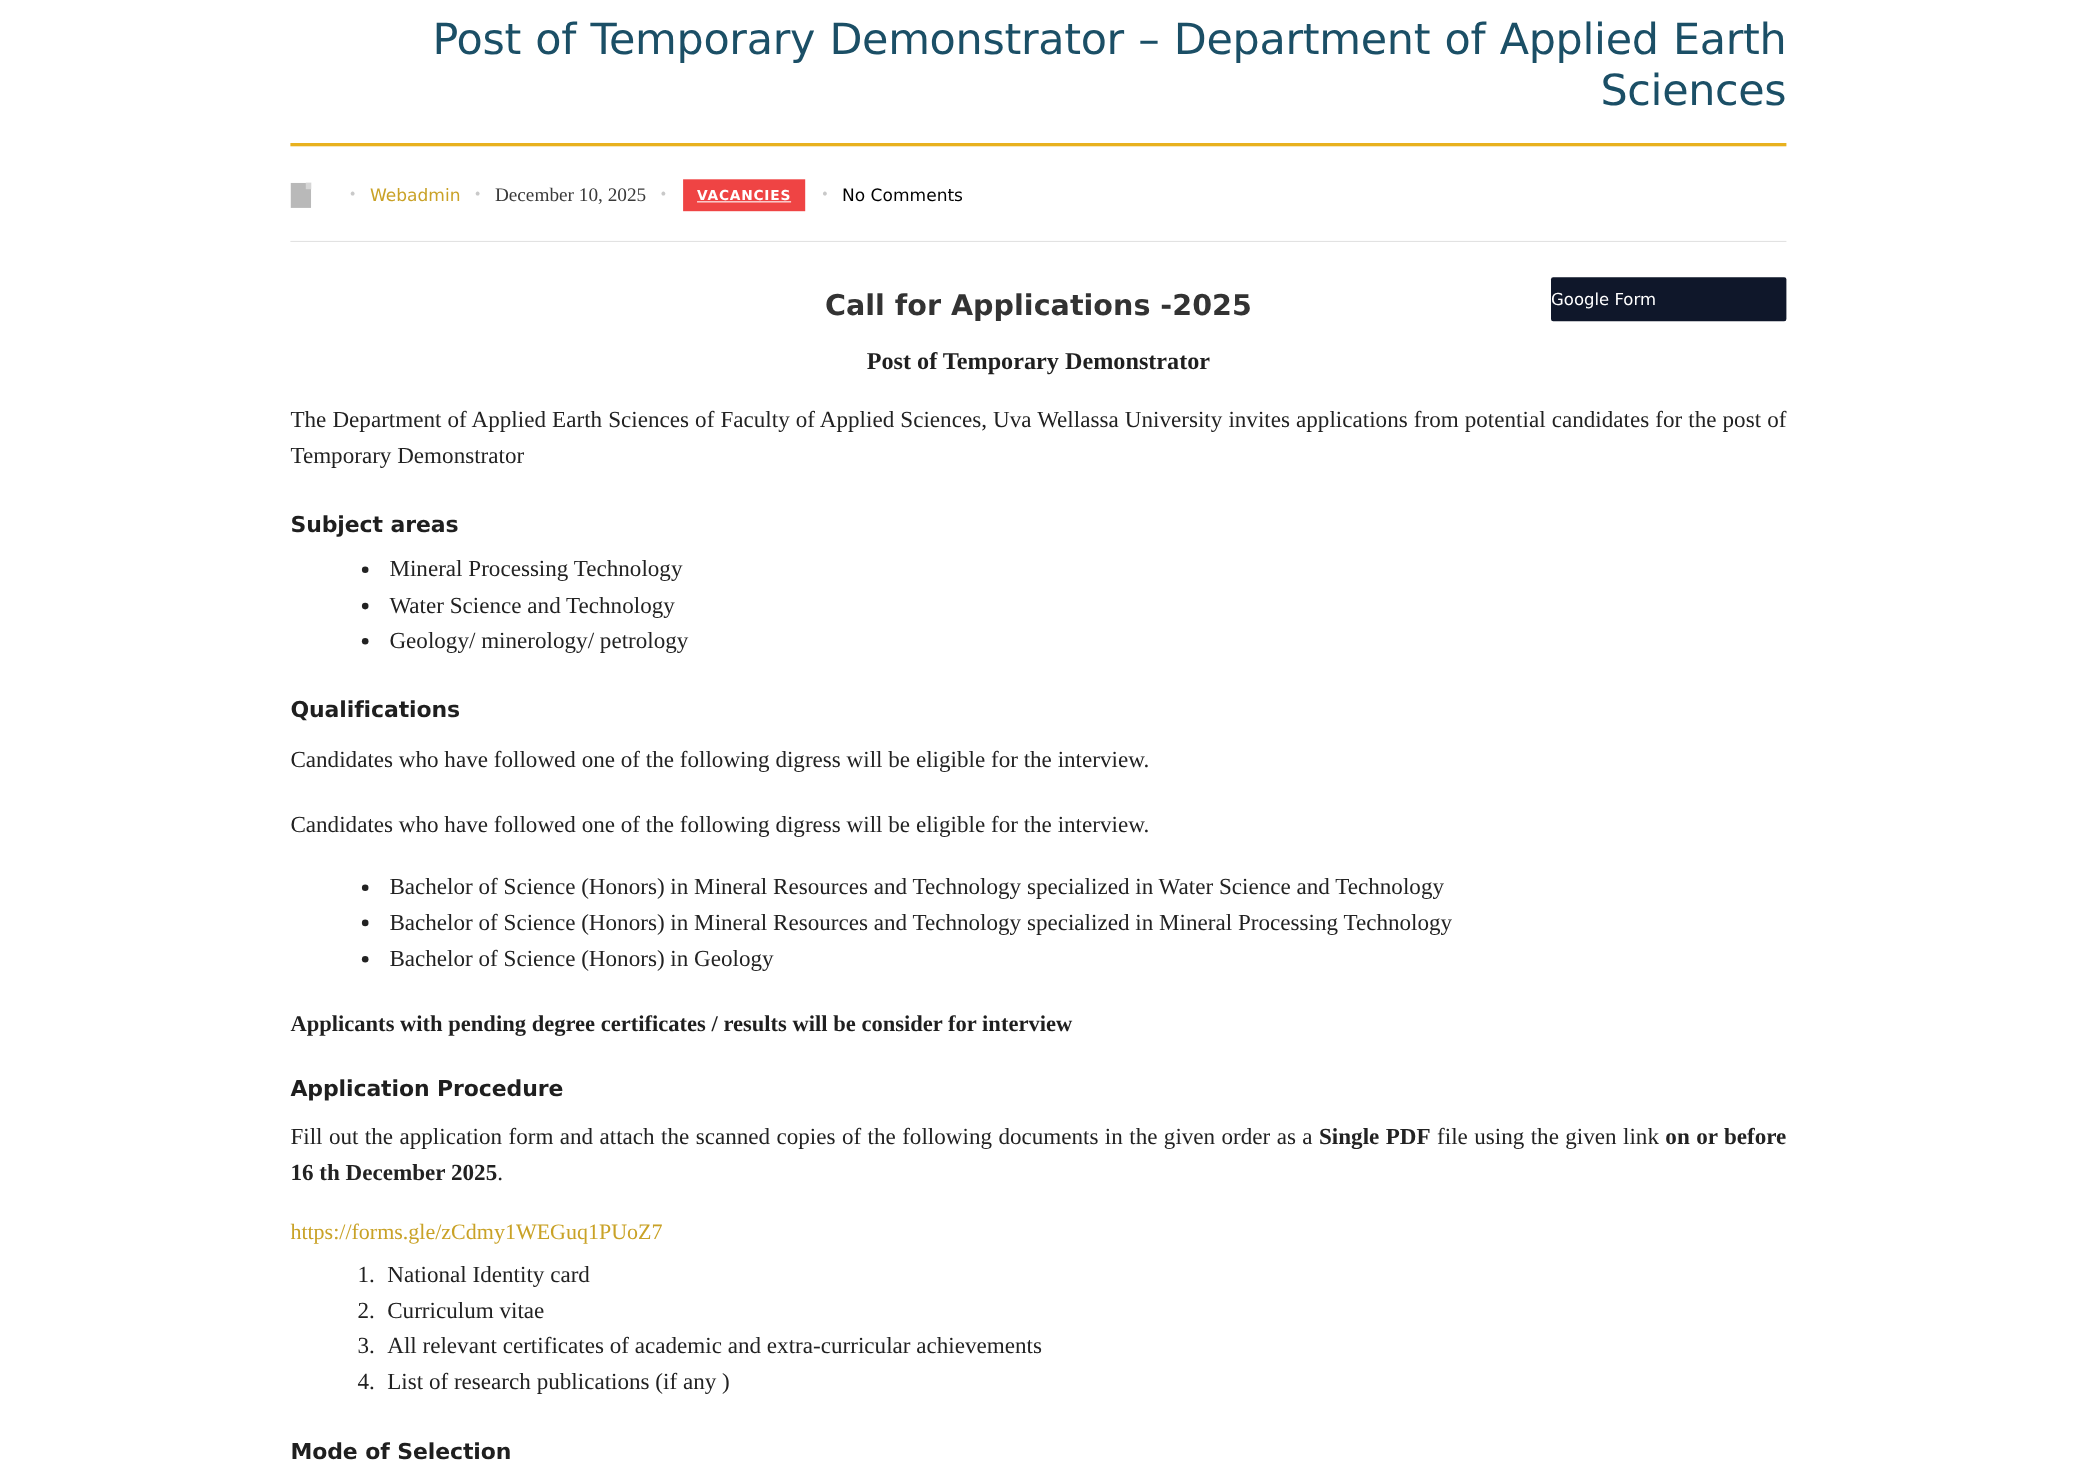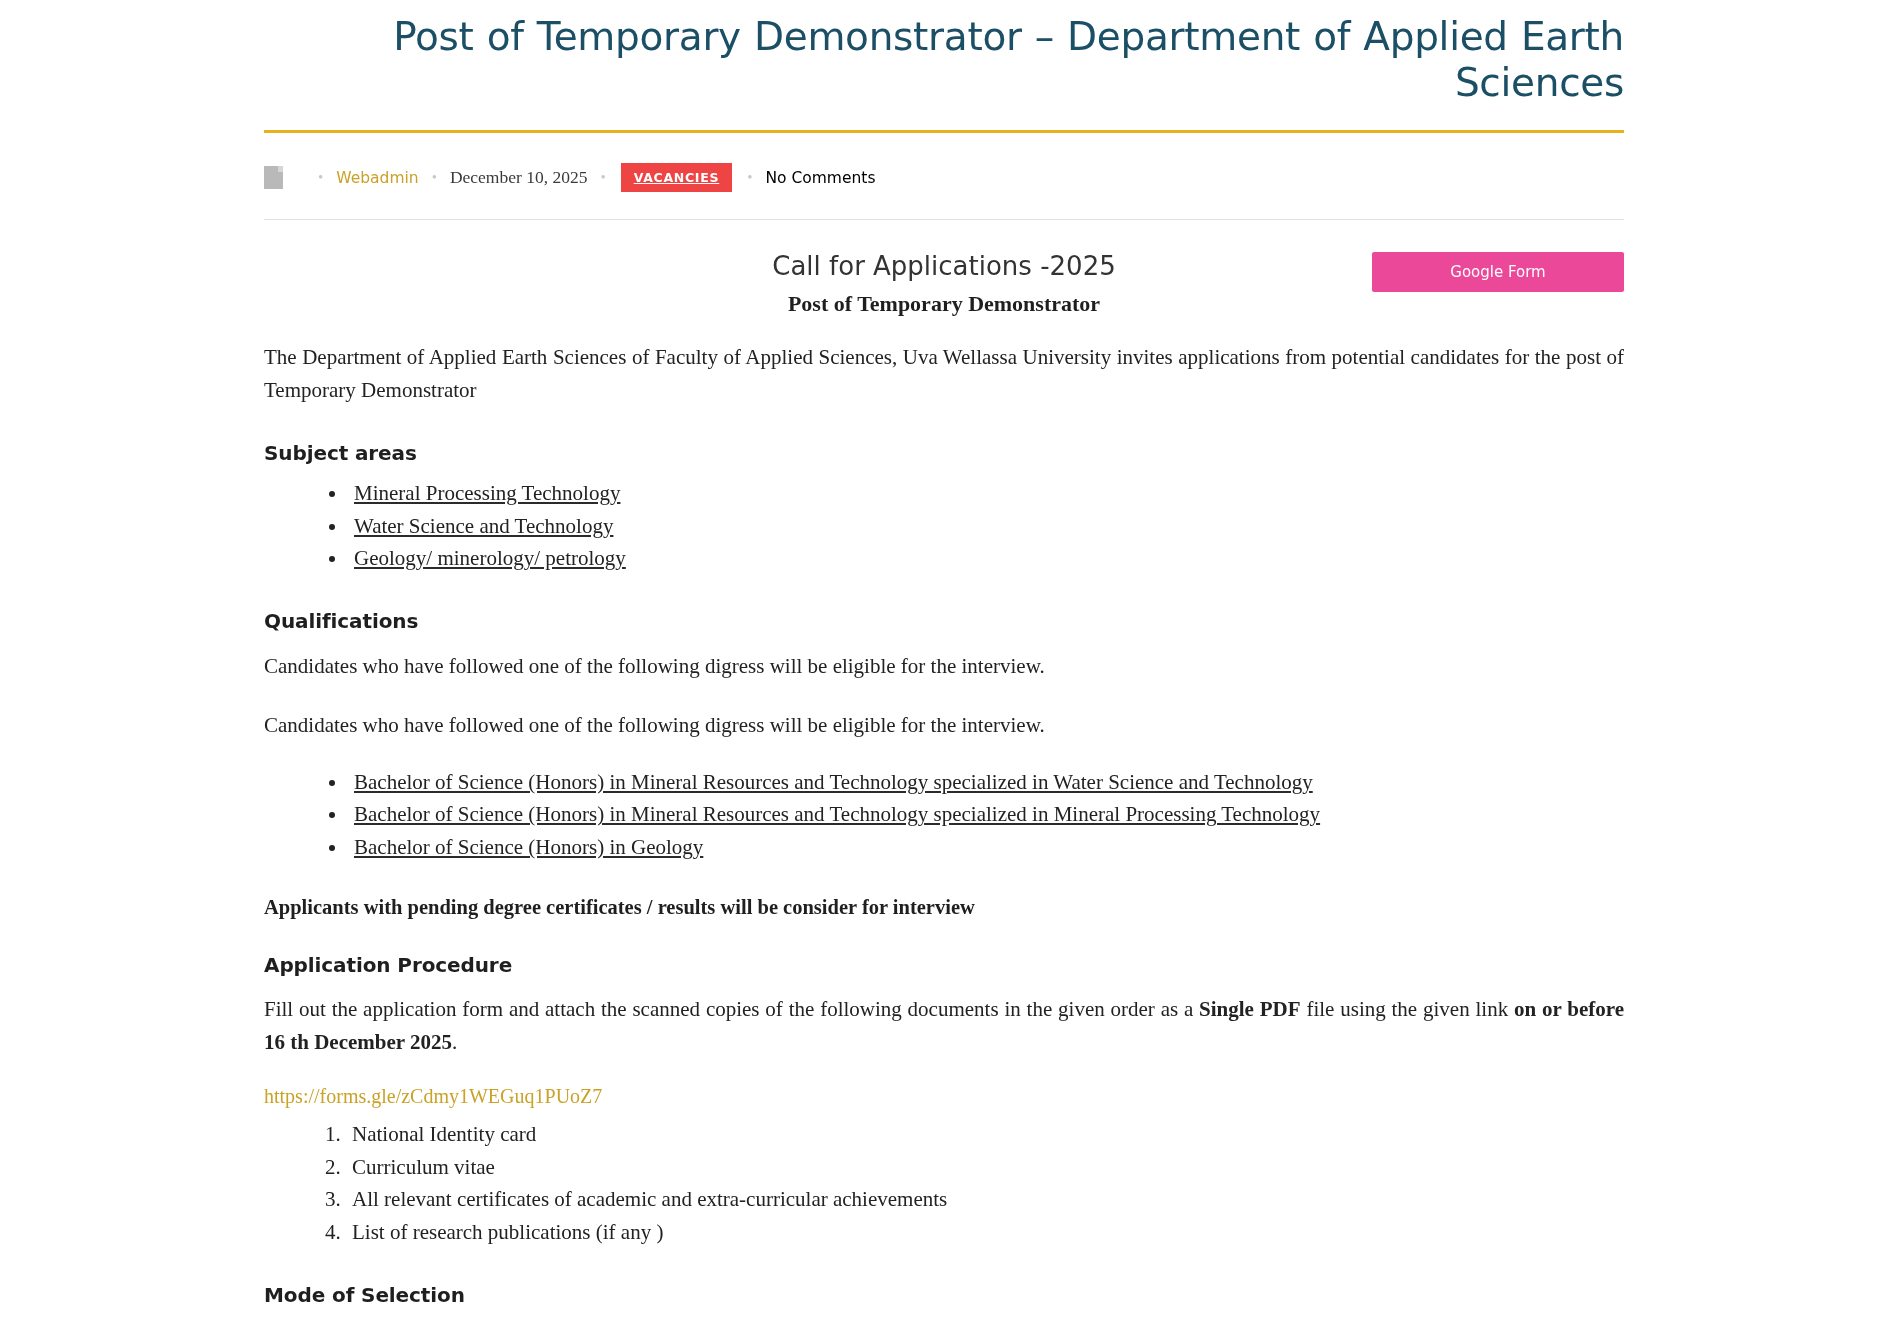--- a/index.html
+++ b/index.html
@@ -108,41 +108,41 @@
 
   
   .content {
     position: relative;
     padding-top: 28px;
   }
   .gform-btn {
     position: absolute;
     right: 0;
     top: 32px;
-    background: #ec4899;
+    background: #0f172a;
     color: #ffffff;
     font-family: "DejaVu Sans", sans-serif;
     font-size: 15px;
     padding: 11px 0;
-    width: 252px;
-    text-align: center;
+    width: 214px;
+    text-align: left;
     border: none;
     cursor: pointer;
     border-radius: 2px;
   }
   .center-block {
     text-align: center;
   }
   .call-line {
     font-family: "DejaVu Sans", sans-serif;
     font-size: 26px;
     color: #333333;
-    font-weight: 400;
+    font-weight: 700;
     line-height: 1.45;
-    margin: 0;
+    margin: 12px;
   }
   .sub-line {
     font-family: "Liberation Serif", serif;
     font-size: 22px;
     font-weight: 700;
     color: #1f1f1f;
     line-height: 1.6;
     margin: 0;
   }
   p.para {
@@ -157,21 +157,20 @@
     font-size: 20px;
     font-weight: 700;
     color: #1f1f1f;
     margin: 34px 0 12px 0;
     letter-spacing: -0.1px;
   }
   ul.bullets {
     margin: 6px 0 0 0;
     padding-left: 84px;
     list-style: disc;
-    text-decoration: underline;
   }
   ul.bullets li {
     font-size: 21px;
     line-height: 1.55;
     color: #222;
     padding-left: 6px;
   }
   ol.numbered {
     margin: 10px 0 0 0;
     padding-left: 82px;

